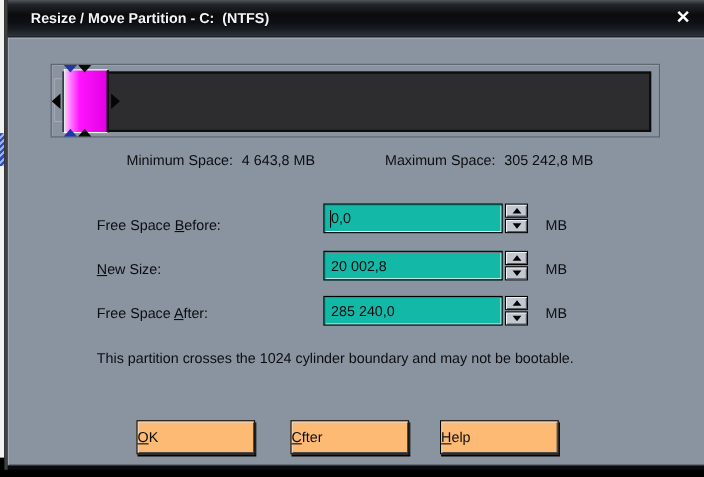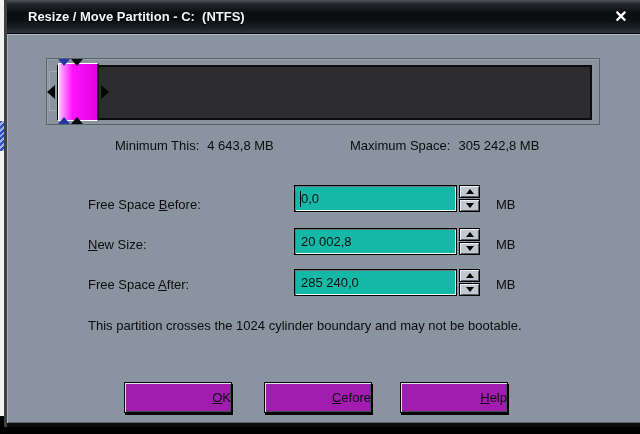--- a/index.html
+++ b/index.html
@@ -65,24 +65,24 @@
   .spin-up{top:0;} .spin-down{top:14px;}
   .arr{width:0;height:0;}
   .arr-up{border-left:4px solid transparent;border-right:4px solid transparent;border-bottom:5px solid #000;}
   .arr-down{border-left:4px solid transparent;border-right:4px solid transparent;border-top:5px solid #000;}
   .unit{position:absolute;left:489px;height:16px;}
   .r1l{top:163px;} .r1f{top:151px;} .r2l{top:203px;} .r2f{top:194px;} .r3l{top:243px;} .r3f{top:235px;}
 
   .warning{position:absolute;left:81px;top:283px;width:470px;line-height:17px;}
 
   
-  .btn{position:absolute;top:348px;width:108px;height:31px;background:#a21caf;
+  .btn{position:absolute;top:348px;width:108px;height:31px;background:#fdba74;
        border:1px solid #06080a;box-shadow:inset 1px 1px 0 #dde2e7,inset -1px -1px 0 #454b52,1px 2px 0 #000;
        font-family:"Liberation Sans",sans-serif;font-size:13px;color:#0b0d0f;
-       display:flex;align-items:center;justify-content:flex-end;padding:0;}
+       display:flex;align-items:center;justify-content:flex-start;padding:0;}
   .btn-ok{left:117px;} .btn-cancel{left:257px;} .btn-help{left:393px;}
 </style>
 </head>
 <body>
 
 <div class="stage">
   <div class="behind-white"></div>
   <div class="behind-stripes"></div>
 
   <div class="dialog">
@@ -99,21 +99,21 @@
         <div class="part-block"></div>
         <div class="tri tri-down-blue"></div>
         <div class="tri tri-down-black"></div>
         <div class="tri tri-up-blue"></div>
         <div class="tri tri-up-black"></div>
         <div class="tri tri-left"></div>
         <div class="tri tri-right"></div>
       </div>
 
       <div class="sizeinfo">
-        <span class="mininfo"><span>Minimum This:</span><span class="info-val">4 643,8 MB</span></span>
+        <span class="mininfo"><span>Minimum Space:</span><span class="info-val">4 643,8 MB</span></span>
         <span class="maxinfo"><span>Maximum Space:</span><span class="info-val">305 242,8 MB</span></span>
       </div>
 
       <div class="flabel r1l"><span>Free Space </span><span class="accel">B</span><span>efore:</span></div>
       <div class="edit r1f">
         <div class="caret"></div>
         <input value="0,0" style="">
       </div>
       <div class="spinner r1f">
         <div class="spinbtn spin-up">
@@ -152,20 +152,20 @@
           </div>
       </div>
       <div class="unit r3l">MB</div>
 
       <div class="warning">This partition crosses the 1024 cylinder boundary and may not be bootable.</div>
 
       <button class="btn btn-ok">
           <span><span class="accel">O</span><span>K</span></span>
         </button>
       <button class="btn btn-cancel">
-          <span><span class="accel">C</span><span>efore</span></span>
+          <span><span class="accel">C</span><span>fter</span></span>
         </button>
       <button class="btn btn-help">
           <span><span class="accel">H</span><span>elp</span></span>
         </button>
     </div>
   </div>
 </div>
 
 </body></html>

